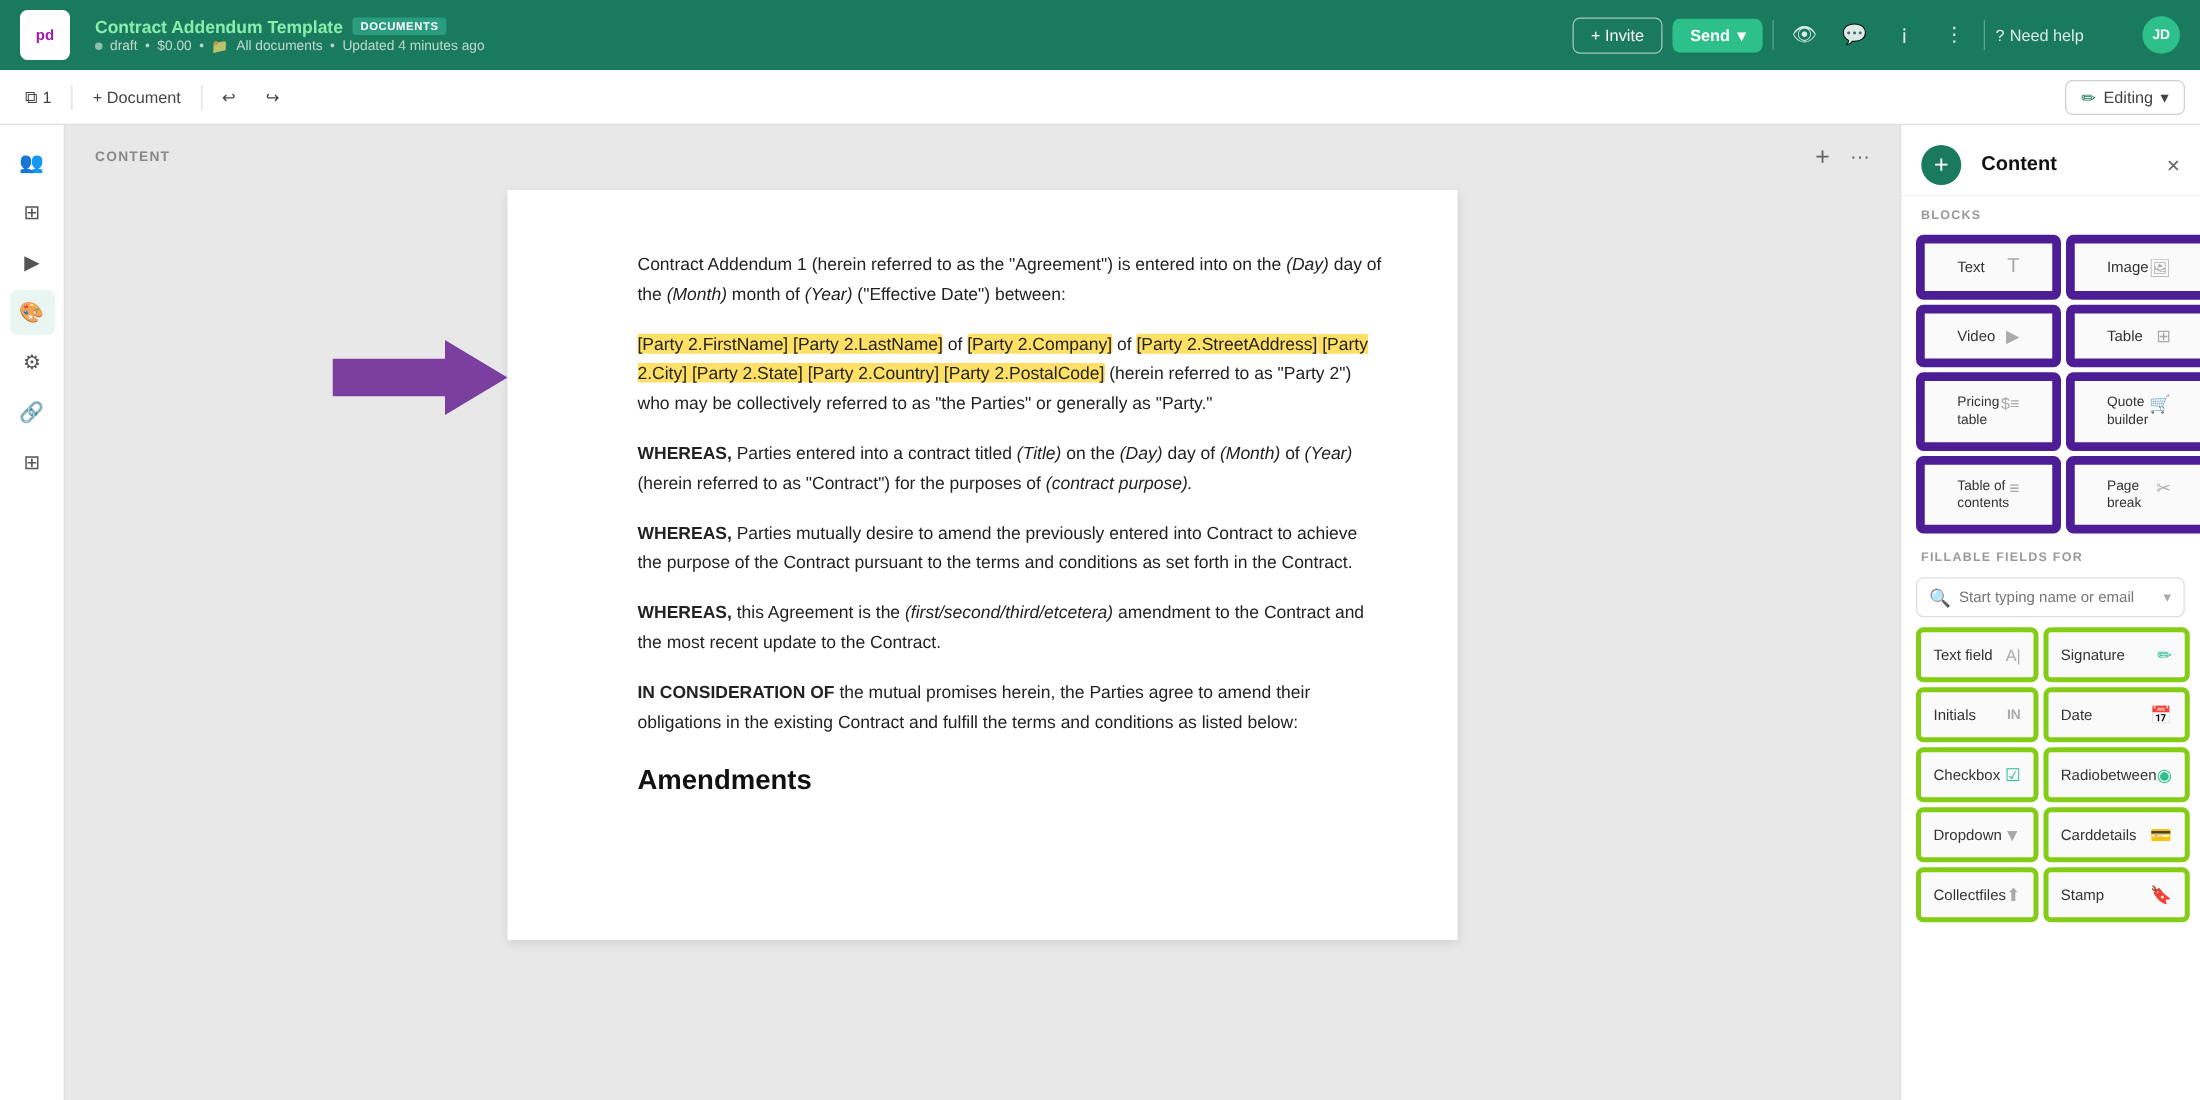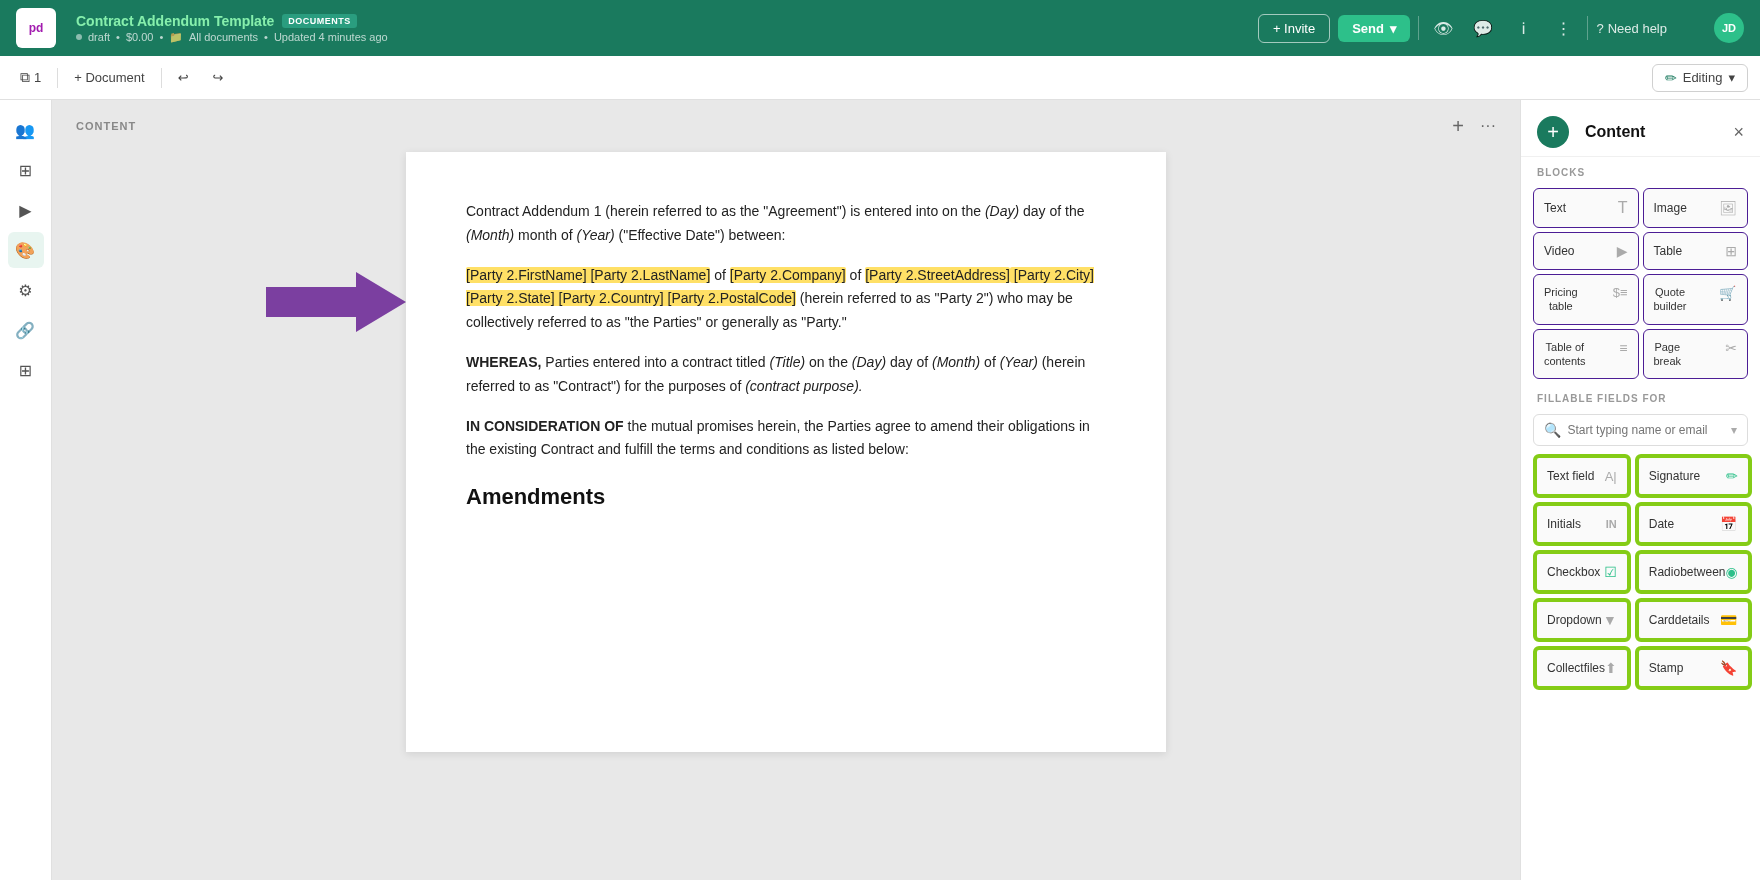--- a/index.html
+++ b/index.html
@@ -194,21 +194,21 @@
     
     .doc-page {
       width: 760px;
       background: #fff;
       min-height: 600px;
       margin: 0 auto 24px;
       padding: 48px 60px;
       box-shadow: 0 2px 8px rgba(0,0,0,0.1);
       position: relative;
     }
-    .doc-text { font-size: 14px; line-height: 1.7; color: #222; }
+    .doc-text { font-size: 14px; line-height: 1.7; color: #222; margin-left: 44px; }
     .doc-text p { margin-bottom: 16px; }
     .highlighted { background: #ffe066; border-radius: 2px; }
     .bold-text { font-weight: 700; }
     .italic-text { font-style: italic; }
     .doc-heading { font-size: 22px; font-weight: 700; color: #111; margin-top: 12px; }
 
     
     .arrow-container {
       position: absolute;
       left: -140px;
@@ -264,26 +264,25 @@
     .blocks-grid {
       display: grid;
       grid-template-columns: 1fr 1fr;
       gap: 4px;
       padding: 4px 12px;
     }
     .block-item {
       display: flex;
       align-items: center;
       justify-content: space-between;
-      padding: 10px 10px;
-      border: 1px solid #4c1d95;
+      padding: 10px 26px;
+      border: 7px solid #4c1d95;
       border-radius: 6px;
       cursor: pointer;
       background: #fafafa;
-      text-align: center;
     }
     .block-label { font-size: 12px; color: #333; font-weight: 500; }
     .block-icon { color: #aaa; font-size: 14px; }
     .block-item.two-line { align-items: flex-start; flex-direction: row; }
     .block-label-wrap { display: flex; flex-direction: column; }
     .block-sublabel { font-size: 11px; color: #333; font-weight: 500; line-height: 1.3; }
 
     
     .fillable-section { padding: 4px 12px; }
     .fillable-search {
@@ -430,21 +429,27 @@
 
 
           <p>
             <span class="highlighted">[Party 2.FirstName] [Party 2.LastName]</span> of <span class="highlighted">[Party 2.Company]</span> of <span class="highlighted">[Party 2.StreetAddress]</span><span class="highlighted"> [Party 2.City] [Party 2.State] [Party 2.Country] [Party 2.PostalCode]</span> (herein referred to as "Party 2") who may be collectively referred to as "the Parties" or generally as "Party."
           </p>
 
           <p>
             <span class="bold-text">WHEREAS,</span> Parties entered into a contract titled <span class="italic-text">(Title)</span> on the <span class="italic-text">(Day)</span> day of <span class="italic-text">(Month)</span> of <span class="italic-text">(Year)</span> (herein referred to as "Contract") for the purposes of <span class="italic-text">(contract purpose).</span>
           </p>
 
-
+          <p>
+            <span class="bold-text">WHEREAS,</span> Parties mutually desire to amend the previously entered into Contract to achieve the purpose of the Contract pursuant to the terms and conditions as set forth in the Contract.
+          </p>
+
+          <p>
+            <span class="bold-text">WHEREAS,</span> this Agreement is the <span class="italic-text">(first/second/third/etcetera)</span> amendment to the Contract and the most recent update to the Contract.
+          </p>
 
           <p>
             <span class="bold-text">IN CONSIDERATION OF</span> the mutual promises herein, the Parties agree to amend their obligations in the existing Contract and fulfill the terms and conditions as listed below:
           </p>
 
           <h2 class="doc-heading">Amendments</h2>
 
         </div>
       </div>
     </div>

